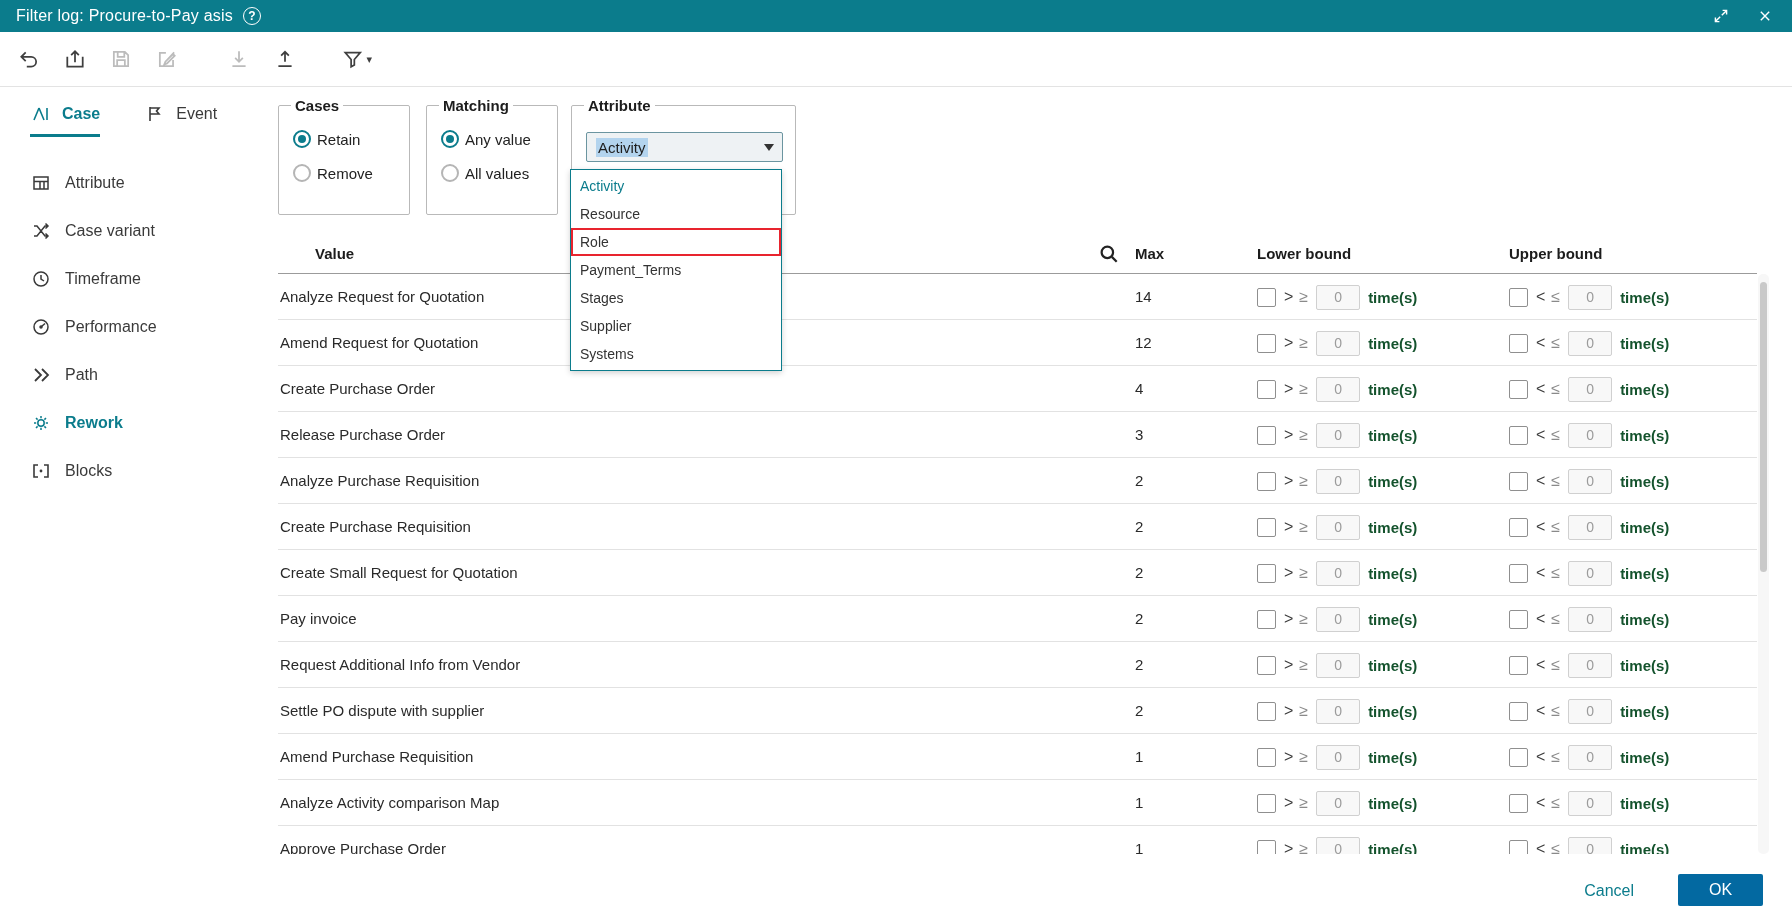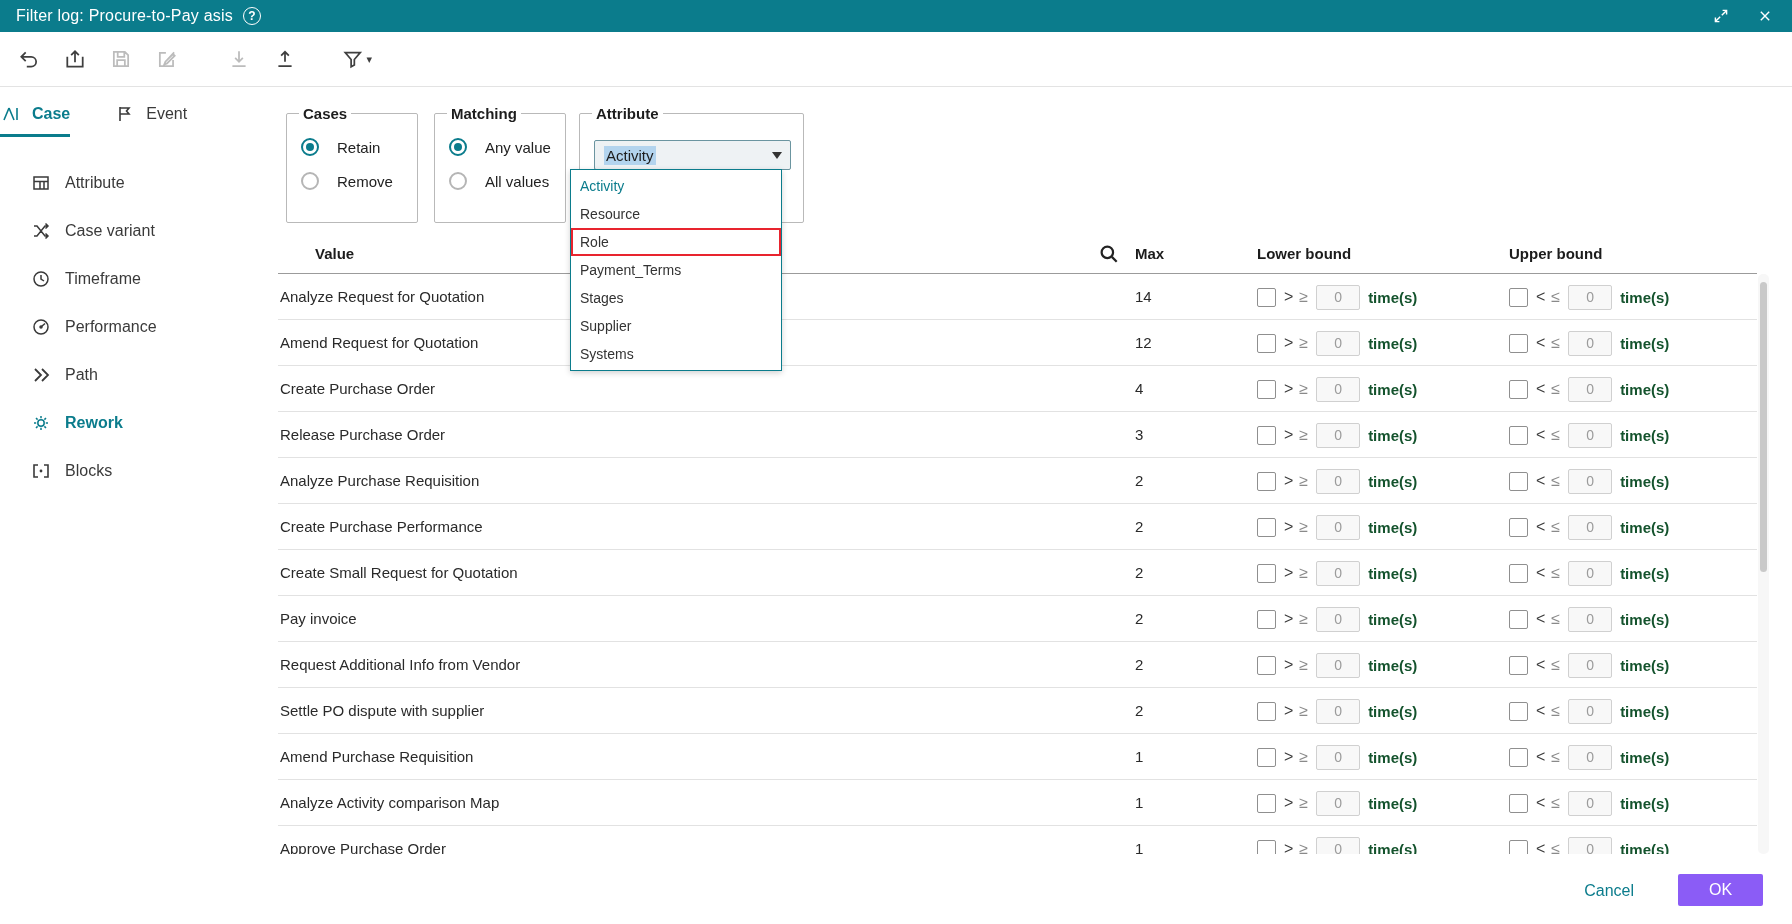--- a/index.html
+++ b/index.html
@@ -32,40 +32,40 @@
     border-bottom:1px solid #e3e3e3;
     display:flex; align-items:center; padding:0 14px; gap:16px;
   }
   .tool { width:30px; height:30px; display:flex; align-items:center; justify-content:center; color:#3f3f3f; }
   .tool.disabled { color:#bcbcbc; }
   .tool .caret { margin-left:3px; font-size:11px; color:#3f3f3f; }
   .tool-gap { width:10px; }
 
   
   .sidebar { position:absolute; top:87px; left:0; width:278px; bottom:0; padding-top:16px; }
-  .sb-tabs { display:flex; gap:44px; margin-bottom:22px; }
+  .sb-tabs { display:flex; padding-left:30px; gap:44px; margin-bottom:22px; }
   .sb-tab { display:flex; align-items:center; gap:10px; font-size:16px; color:#3a3a3a; padding-bottom:9px; border-bottom:3px solid transparent; }
   .sb-tab.active { color:#0b7c8c; font-weight:bold; border-bottom-color:#0b7c8c; }
   .sb-item { display:flex; align-items:center; gap:13px; padding-left:30px; height:48px; font-size:16px; color:#3a3a3a; }
   .sb-item.active { color:#0b7c8c; font-weight:bold; }
   .sb-icon { width:22px; height:22px; display:flex; align-items:center; justify-content:center; }
 
   
   .main { position:absolute; top:87px; left:278px; right:0; bottom:0; }
 
   fieldset {
     position:absolute; border:1px solid #b9b9b9; border-radius:2px;
-    margin:8px; padding:4px 10px 8px 12px; background:#fff;
+    margin:0; padding:4px 10px 8px 12px; background:#fff;
   }
   legend { font-weight:bold; font-size:15px; color:#1d1d1d; padding:0 4px; }
   .fs-cases   { left:0;    top:10px; width:132px; height:118px; }
   .fs-matching{ left:148px; top:10px; width:132px; height:118px; }
   .fs-attribute{ left:293px; top:10px; width:225px; height:118px; }
 
-  .radio-row { display:flex; align-items:center; gap:18px; margin:12px 0 16px 2px; font-size:15px; color:#222; }
+  .radio-row { display:flex; align-items:center; gap:6px; margin:12px 0 16px 2px; font-size:15px; color:#222; }
   .radio { width:18px; height:18px; border-radius:50%; border:2px solid #b5b5b5; position:relative; background:#fff; flex:0 0 auto; }
   .radio.checked { border-color:#0b7c8c; }
   .radio.checked::after { content:""; position:absolute; inset:3px; background:#0b7c8c; border-radius:50%; }
 
   .select {
     position:relative; margin:14px 0 0 2px; width:197px; height:30px;
     border:1px solid #6b95a0; background:#eef2f4; border-radius:2px;
     display:flex; align-items:center; padding:0 26px 0 9px; font-size:15px; color:#1d1d1d;
   }
   .select .sel-text { background:#b3d4ee; padding:1px 2px; }
@@ -109,21 +109,21 @@
 
   
   .scroll-track { position:absolute; left:1758px; top:274px; width:11px; height:580px; background:#f7f7f7; border-radius:5px; }
   .scroll-thumb { position:absolute; top:8px; left:2px; width:7px; height:290px; background:#c9c9c9; border-radius:4px; }
 
   
   .footer { position:absolute; left:0; top:866px; width:100%; height:58px; background:#fff; }
   .cancel { position:absolute; right:158px; top:16px; color:#0b7c8c; font-size:16px; cursor:pointer; }
   .ok {
     position:absolute; right:29px; top:8px; width:85px; height:32px;
-    background:#8b5cf6; color:#fff; border:none; border-radius:2px;
+    background:#0369a1; color:#fff; border:none; border-radius:2px;
     font-size:16px; font-family:"Liberation Sans", sans-serif; cursor:pointer;
   }
 </style>
 </head>
 <body>
 
 <div class="titlebar">
   <span class="title">Filter log: Procure-to-Pay asis</span>
   <span class="help-icon">?</span>
   <span class="tb-spacer"></span>
@@ -430,21 +430,21 @@
       <span class="checkbox"></span>
       <span class="ops">
         <span class="op1">&lt;</span>
         <span class="op2">≤</span>
       </span>
       <input disabled="" value="0" style="">
       <span class="unit">time(s)</span>
     </span>
   </div>
       <div class="row">
-    <span class="val">Create Purchase Performance</span>
+    <span class="val">Create Purchase Requisition</span>
     <span class="max">2</span>
     <span class="bound lower">
       <span class="checkbox"></span>
       <span class="ops">
         <span class="op1">&gt;</span>
         <span class="op2">≥</span>
       </span>
       <input disabled="" value="0" style="">
       <span class="unit">time(s)</span>
     </span>

